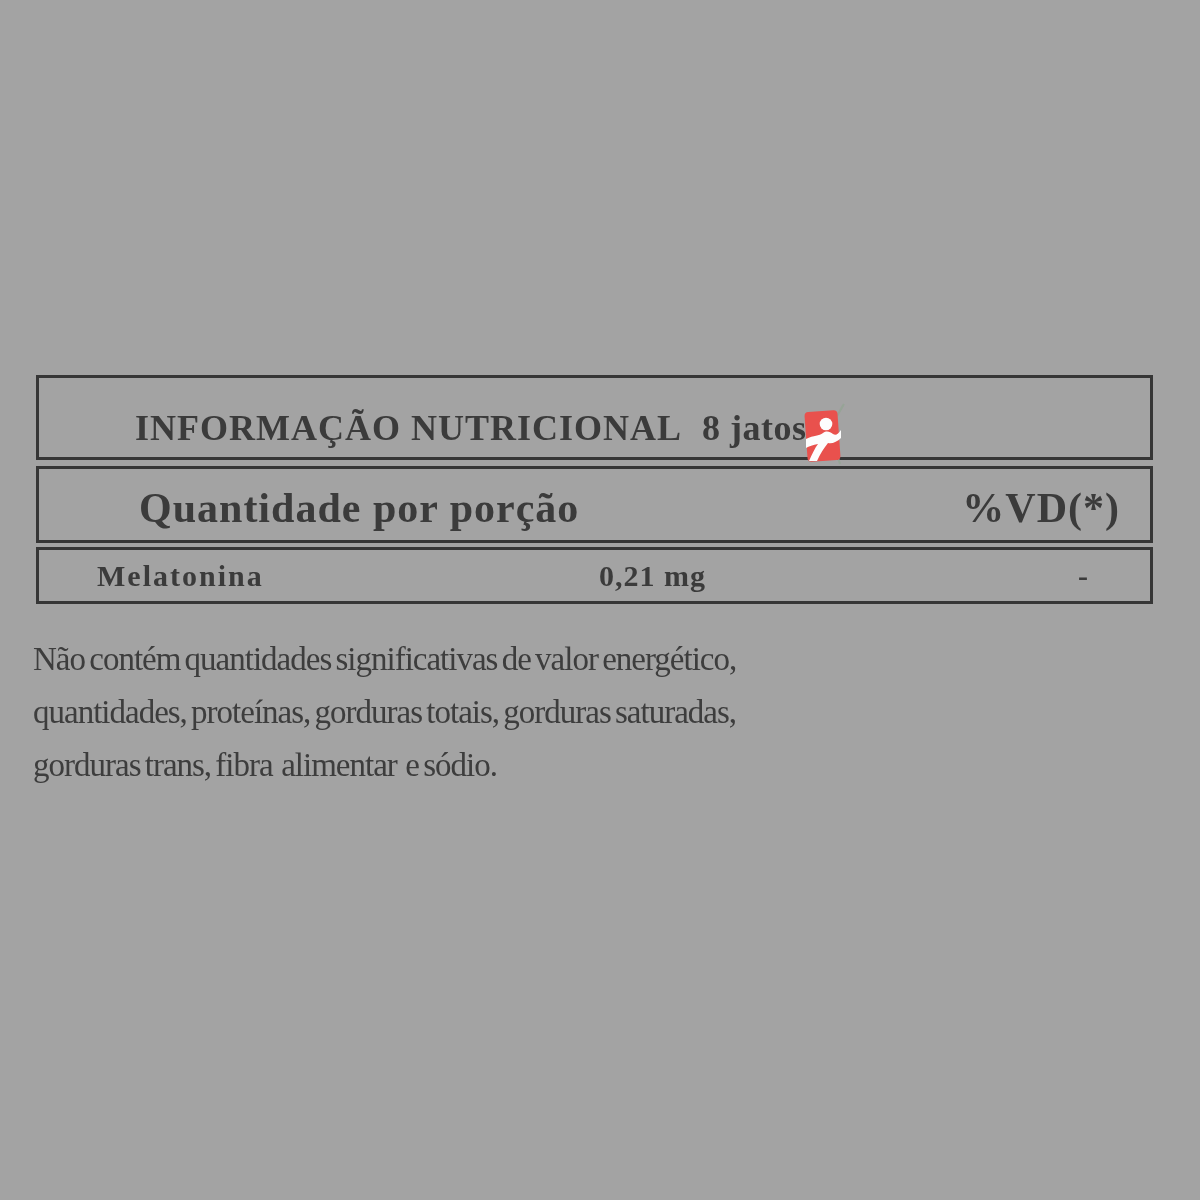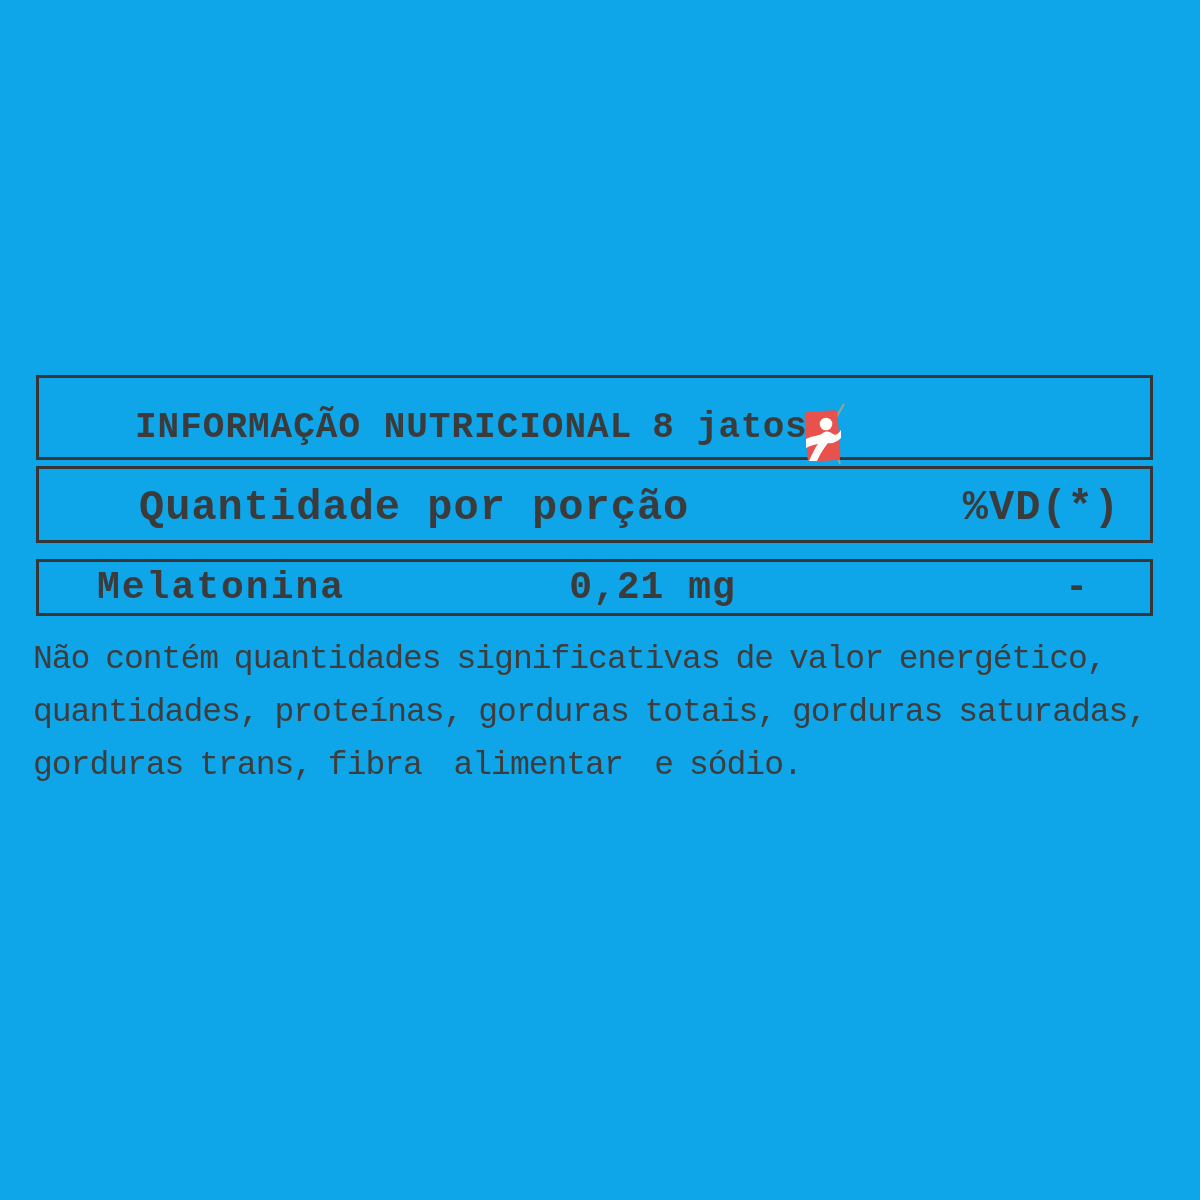--- a/index.html
+++ b/index.html
@@ -4,22 +4,22 @@
 <style>
   html, body {
     margin: 0;
     padding: 0;
     background: #fdfdfd;
   }
   .canvas {
     position: relative;
     width: 1200px;
     height: 1200px;
-    background: #0ea5e9;
-    font-family: Liberation Mono, monospace;
+    background: #a3a3a3;
+    font-family: Liberation Serif, serif;
     color: #3b3b3b;
     overflow: hidden;
   }
 
   
   .label-table {
     position: absolute;
     left: 36px;
     top: 375px;
     width: 1117px;
@@ -49,41 +49,41 @@
   .row-header .logo {
     position: relative;
     top: 16px;
     margin-left: -6px;
     flex: 0 0 auto;
     line-height: 0;
   }
 
   .row-subheader {
     height: 77px;
-    margin-bottom: 16px;
+    margin-bottom: 4px;
     padding: 0 30px 0 100px;
     justify-content: space-between;
   }
   .row-subheader span {
     position: relative;
     top: 3px;
     font-weight: bold;
     font-size: 42px;
     letter-spacing: 1px;
     white-space: nowrap;
   }
 
   .row-nutrient {
     height: 57px;
     position: relative;
     padding-left: 58px;
   }
   .row-nutrient span {
     font-weight: bold;
-    font-size: 38px;
+    font-size: 30px;
     letter-spacing: 2px;
     white-space: nowrap;
     text-align: right;
   }
   .row-nutrient .cell-amount {
     position: absolute;
     left: calc(50% + 58px);
     transform: translateX(-50%);
     letter-spacing: 1px;
   }

